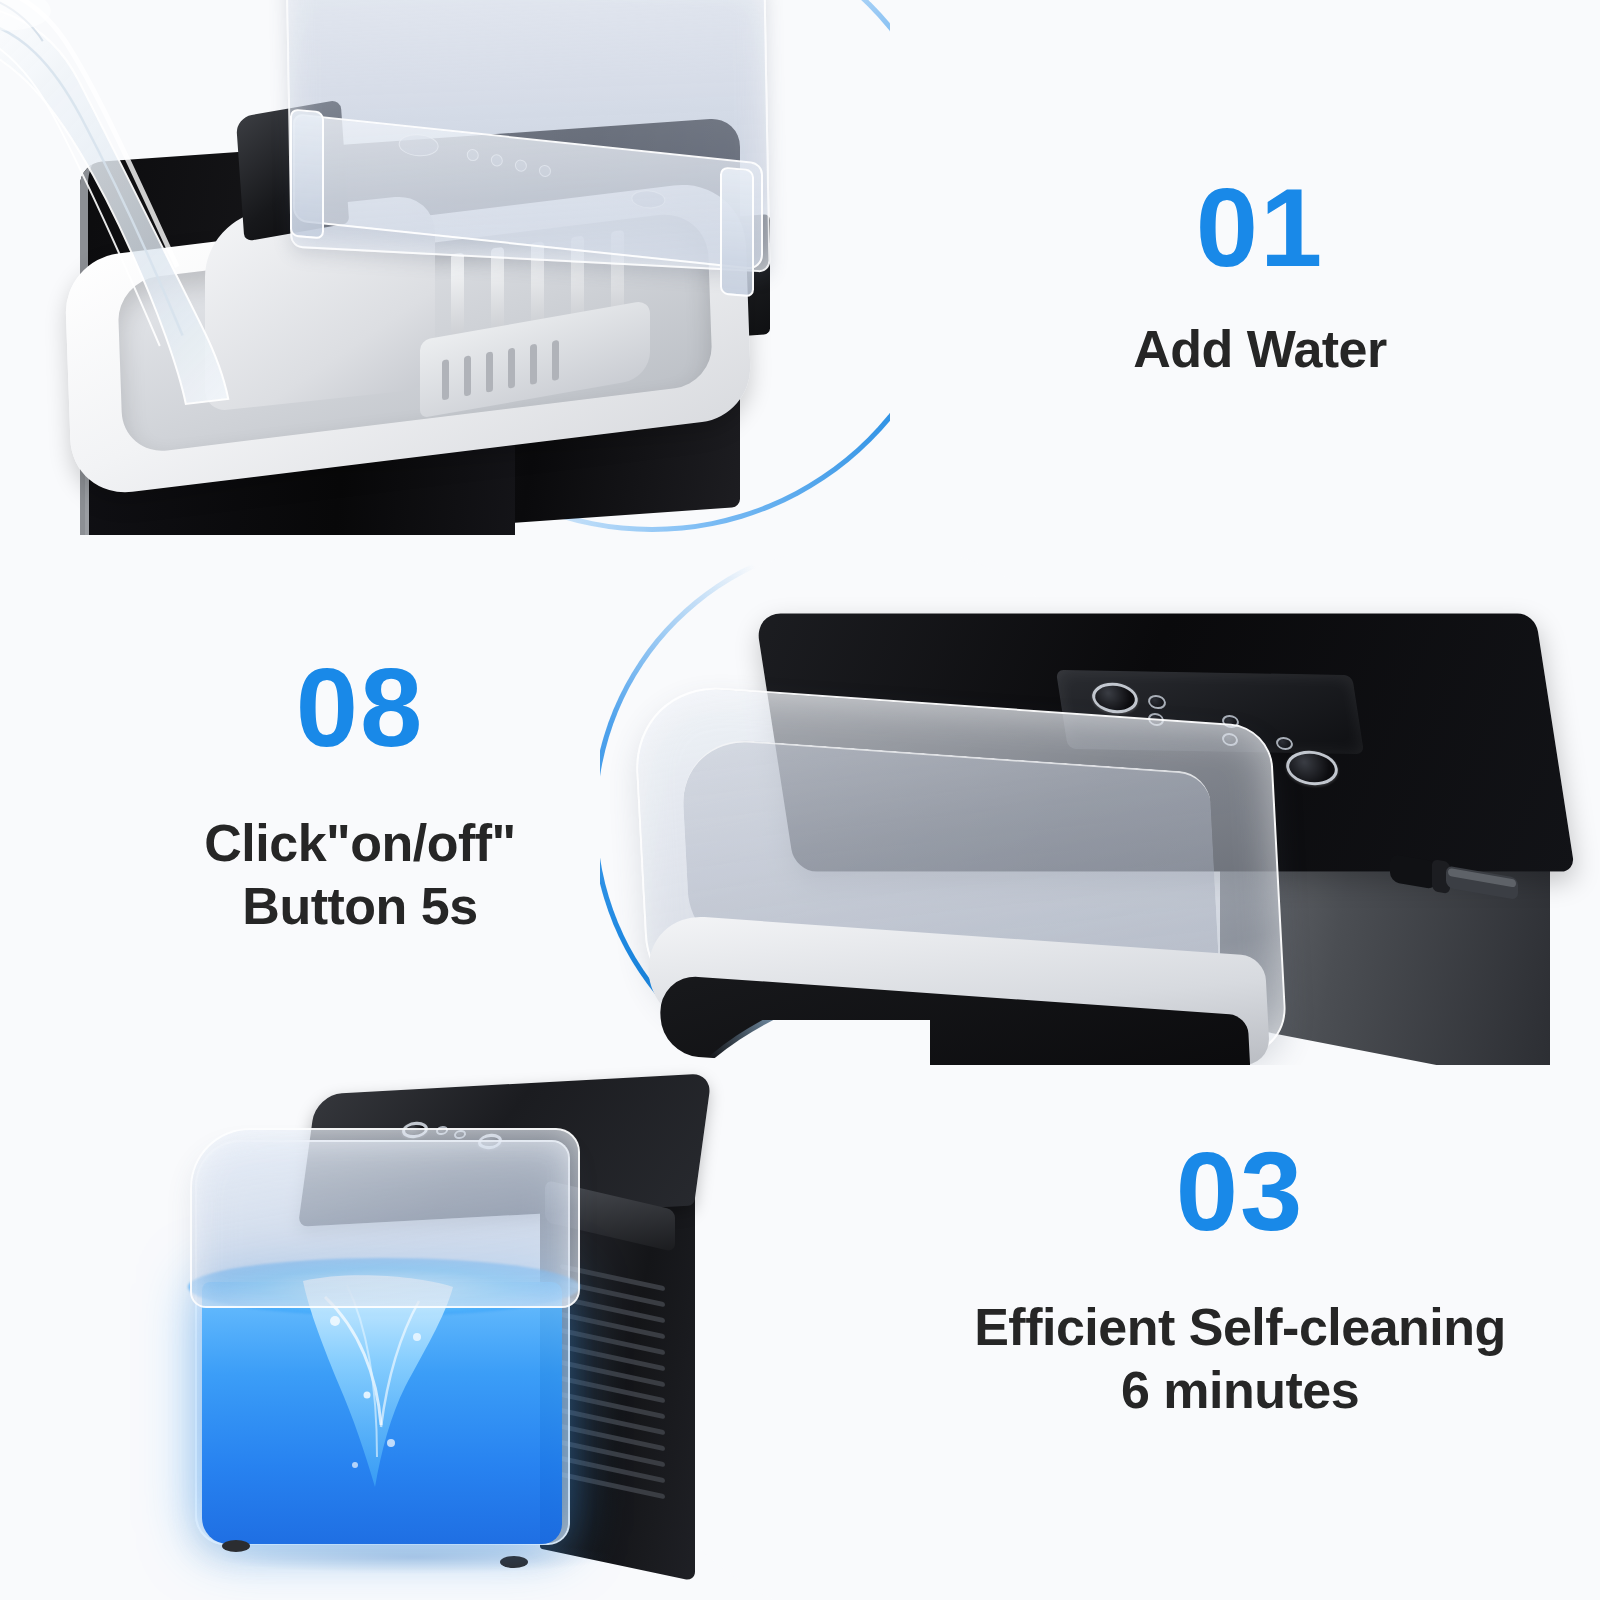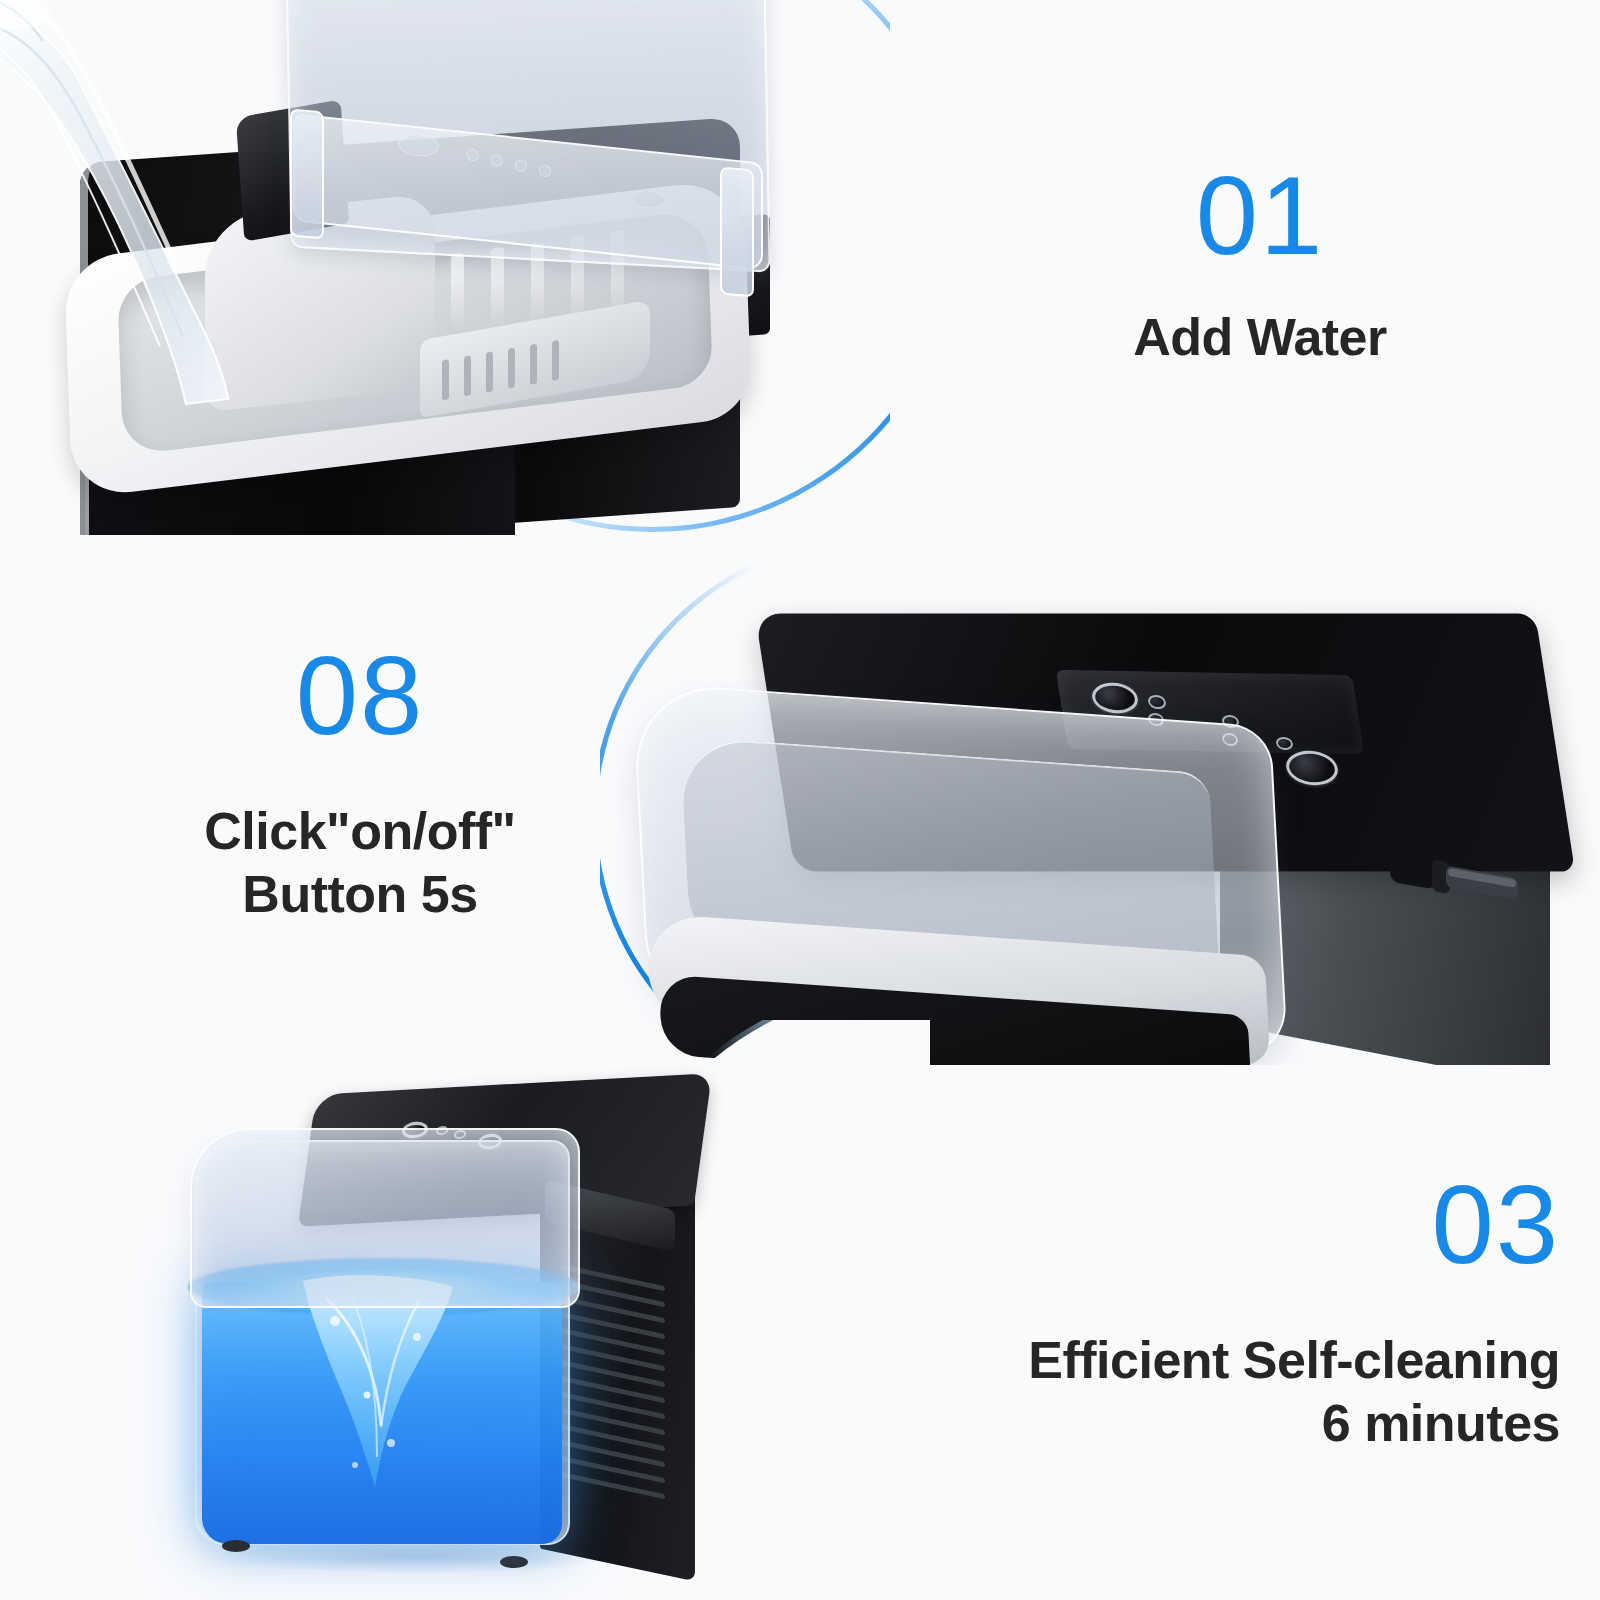--- a/index.html
+++ b/index.html
@@ -7,22 +7,22 @@
   body {
     background:#f9fafc;
     font-family:"Liberation Sans", sans-serif;
     position:relative;
   }
   .stage { position:absolute; inset:0; width:1600px; height:1600px; }
 
   
   .step-text { position:absolute; text-align:center; }
   .step-num {
-    font-size:112px; font-weight:normal; line-height:1;
-    color:#1989e8; letter-spacing:2px;
+    font-size:112px; font-weight:bold; line-height:1;
+    color:#1989e8; letter-spacing:2px;margin-top:12px;
   }
   .step-title {
     font-size:52px; font-weight:bold; line-height:1.22;
     color:#262626; letter-spacing:-0.5px; white-space:pre-line;
   }
 
   
   .photo { position:absolute; overflow:hidden; }
 
   
@@ -484,19 +484,19 @@
       </svg>
     </div>
 
     <div class="p3-lid"></div>
 
     <span class="p3-feet" style="left:92px; top:520px; width:28px; height:12px;"></span>
     <span class="p3-feet" style="left:370px; top:536px; width:28px; height:12px;"></span>
     <div class="p3-shadow"></div>
   </div>
 
-  <div class="step-text" style="left:920px; top:1169px; width:640px;text-align:right;">
+  <div class="step-text" style="left:920px; top:1124px; width:640px;">
     <div class="step-num">03</div>
     <div class="step-title" style="margin-top:48px;">Efficient Self-cleaning
 6 minutes</div>
   </div>
 
 </div>
 
 </body></html>

